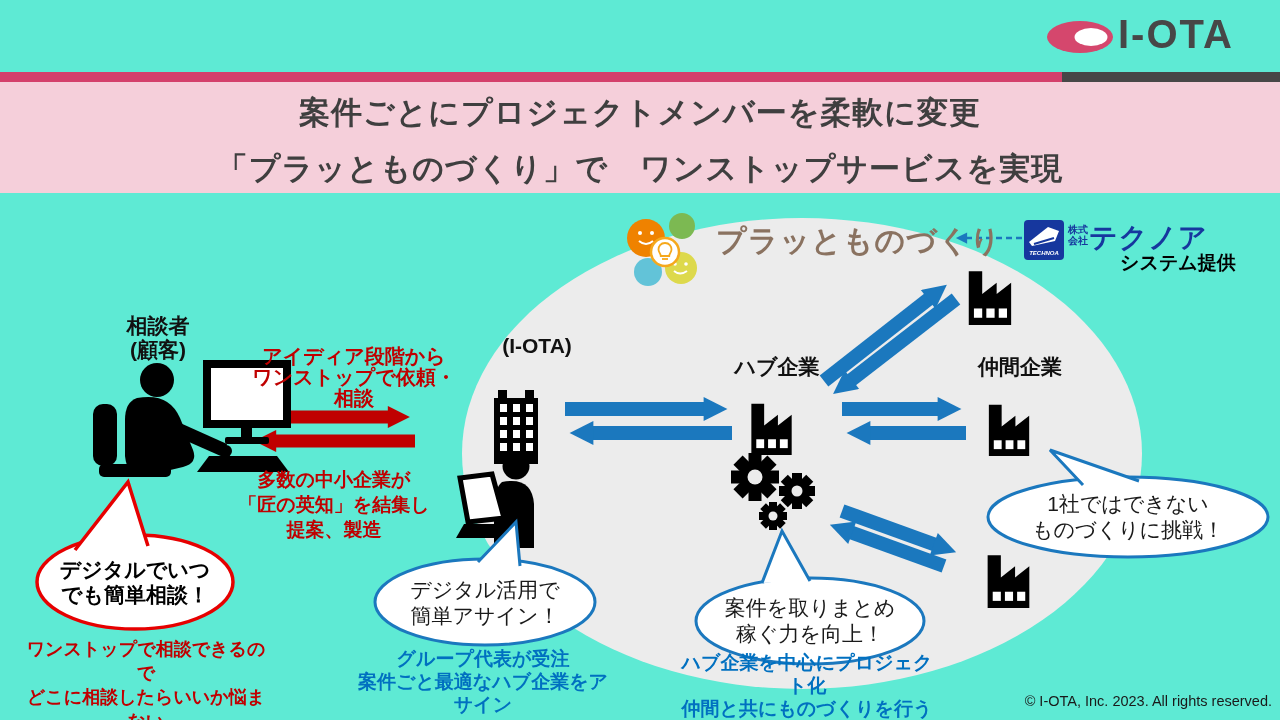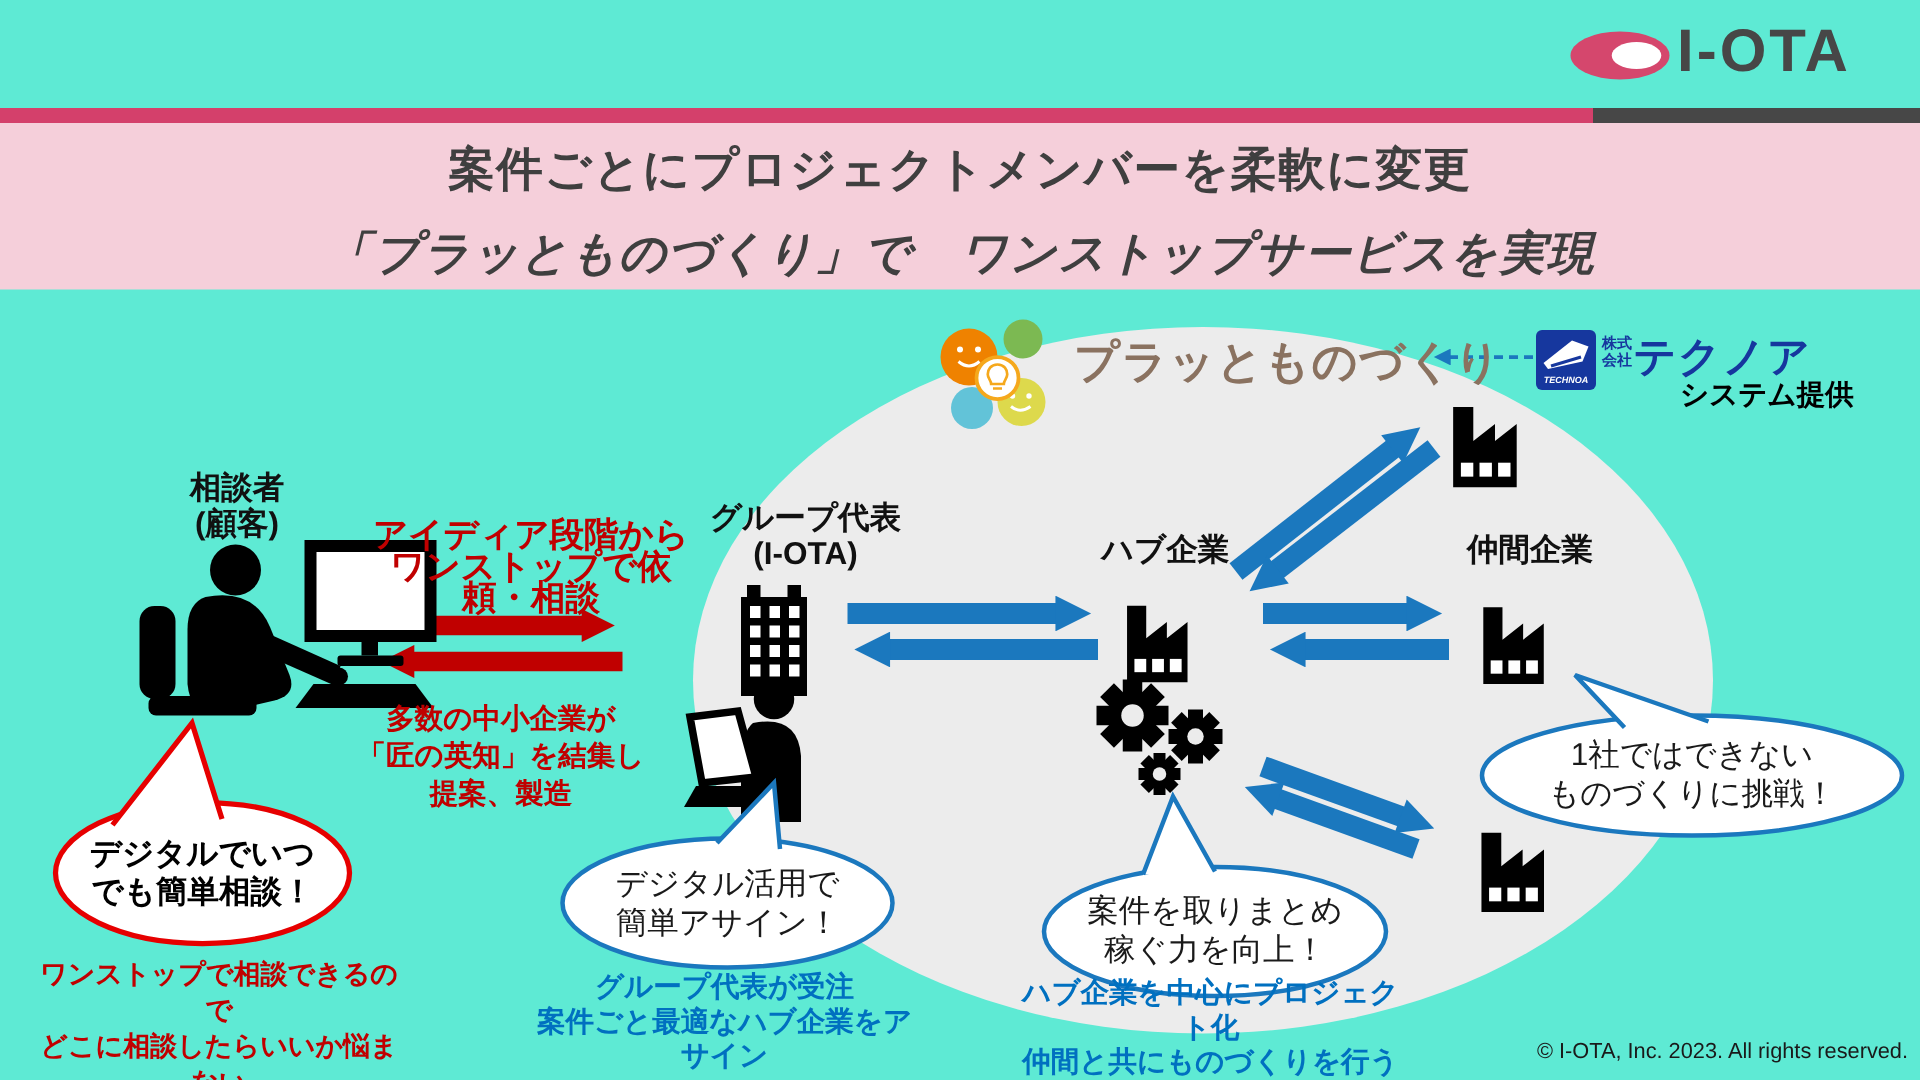--- a/index.html
+++ b/index.html
@@ -38,21 +38,21 @@
       <ellipse cx="45" cy="17" rx="16.5" ry="9" fill="#ffffff"></ellipse>
     </svg>
   </div>
   <div class="abs" id="iota-text">I-OTA</div>
 
   <div class="abs" id="topbar"></div>
   <div class="abs" id="topbar-dark"></div>
 
   <div class="abs" id="titleband">
     <div class="title-line" style="margin-top:10px;">案件ごとにプロジェクトメンバーを柔軟に変更</div>
-    <div class="title-line" style="margin-top:14px;font-style:italic;">「プラッとものづくり」で　ワンストップサービスを実現</div>
+    <div class="title-line" style="margin-top:14px;">「プラッとものづくり」で　ワンストップサービスを実現</div>
   </div>
 
   <div class="abs" id="bigellipse"></div>
 
   <svg class="abs" style="left:0;top:0;" width="1280" height="720" viewBox="0 0 1280 720">
     <defs>
       <marker id="ab" viewBox="0 0 10 10" refX="1" refY="5" markerWidth="1.9" markerHeight="1.7" orient="auto" markerUnits="strokeWidth">
           <path d="M0,0 L10,5 L0,10 Z" fill="#1b78be"></path>
         </marker>
       <marker id="ar" viewBox="0 0 10 10" refX="1" refY="5" markerWidth="1.9" markerHeight="1.7" orient="auto" markerUnits="strokeWidth">
@@ -141,21 +141,21 @@
       <rect x="8" y="46" width="24" height="62" rx="10" fill="#000"></rect>
       <rect x="14" y="106" width="72" height="13" rx="5" fill="#000"></rect>
       <polygon points="84,60 142,86 138,99 79,73" fill="#000"></polygon>
       <circle cx="141" cy="93" r="6" fill="#000"></circle>
       <rect x="122" y="6" width="80" height="60" fill="#fff" stroke="#000" stroke-width="8"></rect>
       <rect x="156" y="66" width="11" height="13" fill="#000"></rect>
       <rect x="140" y="79" width="44" height="7" rx="2" fill="#000"></rect>
       <polygon points="124,98 192,98 204,114 112,114" fill="#000"></polygon>
     </svg>
   </div>
-  <div class="abs red-note" style="left:244px;top:346px;width:220px;font-size:23px;line-height:21px;">
+  <div class="abs red-note" style="left:244px;top:346px;width:220px;font-size:20px;line-height:21px;">
     <div>アイディア段階から</div>
       <div>ワンストップで依頼・相談</div>
   </div>
   <div class="abs red-note" style="left:224px;top:467px;width:220px;font-size:19px;line-height:25px;">
     <div>多数の中小企業が</div>
       <div>「匠の英知」を結集し</div>
       <div>提案、製造</div>
   </div>
 
   <div class="abs" style="left:20px;top:478px;">
@@ -167,21 +167,20 @@
   <div class="abs bubble-txt heavy" style="left:45px;top:557px;width:180px;">
     <div>デジタルでいつ</div>
       <div>でも簡単相談！</div>
   </div>
   <div class="abs red-note" style="left:26px;top:637px;width:240px;font-size:18px;line-height:24px;">
     <div>ワンストップで相談できるので</div>
       <div>どこに相談したらいいか悩まない</div>
   </div>
 
   <div class="abs lbl" style="left:447px;top:334px;width:180px;">
-    <div>グループ代表</div>
       <div>(I-OTA)</div>
   </div>
   <div class="abs" style="left:484px;top:386px;">
     <svg width="64" height="78" viewBox="0 0 64 78">
       <rect x="14" y="4" width="9" height="10" fill="#000"></rect>
       <rect x="41" y="4" width="9" height="10" fill="#000"></rect>
       <rect x="10" y="12" width="44" height="66" fill="#000"></rect>
       <g fill="#fff">
         <rect x="16" y="18" width="7" height="8"></rect>
           <rect x="29" y="18" width="7" height="8"></rect>

